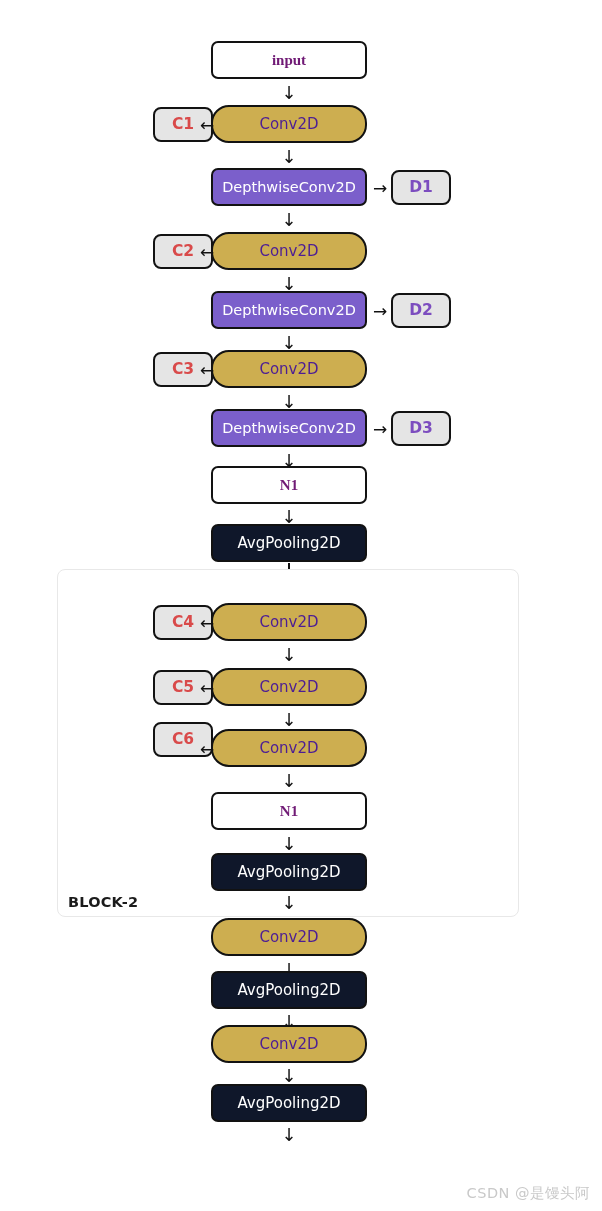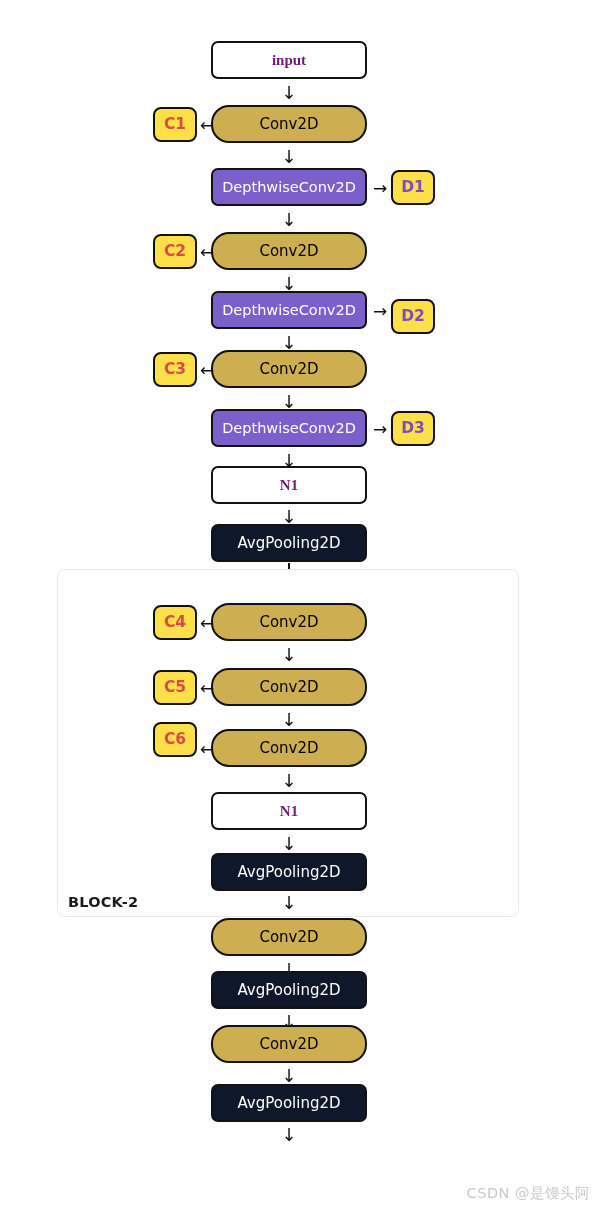--- a/index.html
+++ b/index.html
@@ -64,43 +64,43 @@
     white-space: nowrap;
   }
   .node.plain {
     background: #ffffff;
     color: #701a75;
     font-weight: bold;
     font-family: Liberation Serif, serif;
   }
   .node.conv {
     background: #cdae50;
-    color: #000000;
+    color: #4c1d95;
     font-weight: normal;
     border-radius: 18px;
   }
   .node.depth {
     background: #7b5fcb;
     color: #ffffff;
     font-weight: normal;
     font-size: 14.5px;
   }
   .node.pool {
     background: #0f172a;
     color: #ffffff;
     font-weight: normal;
   }
 
   
   .tag {
     position: absolute;
-    width: 44px;
+    width: 60px;
     height: 35px;
     box-sizing: border-box;
-    background: #fde047;
+    background: #e5e5e5;
     border: 2.4px solid #121212;
     border-radius: 8px;
     display: flex;
     align-items: center;
     justify-content: center;
     font-size: 15.5px;
     font-weight: bold;
     line-height: 1;
   }
   .tag.left  { left: 153px; }
@@ -175,21 +175,21 @@
   <div class="tag right d" style="top:170px">D1</div>
   <div class="arrow-side to-right" style="top:180px">→</div>
   <div class="arrow-down" style="top:211px">↓</div>
 
   <div class="node conv" style="top:232px">Conv2D</div>
   <div class="tag left c" style="top:234px">C2</div>
   <div class="arrow-side to-left" style="top:244px">←</div>
   <div class="arrow-down" style="top:275px">↓</div>
 
   <div class="node depth" style="top:291px">DepthwiseConv2D</div>
-  <div class="tag right d" style="top:299px">D2</div>
+  <div class="tag right d" style="top:293px">D2</div>
   <div class="arrow-side to-right" style="top:303px">→</div>
   <div class="arrow-down" style="top:334px">↓</div>
 
   <div class="node conv" style="top:350px">Conv2D</div>
   <div class="tag left c" style="top:352px">C3</div>
   <div class="arrow-side to-left" style="top:362px">←</div>
   <div class="arrow-down" style="top:393px">↓</div>
 
   <div class="node depth" style="top:409px">DepthwiseConv2D</div>
   <div class="tag right d" style="top:411px">D3</div>

